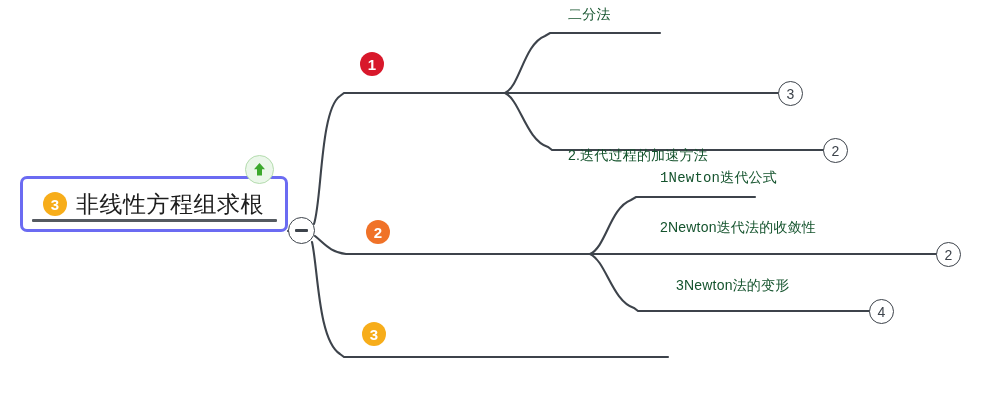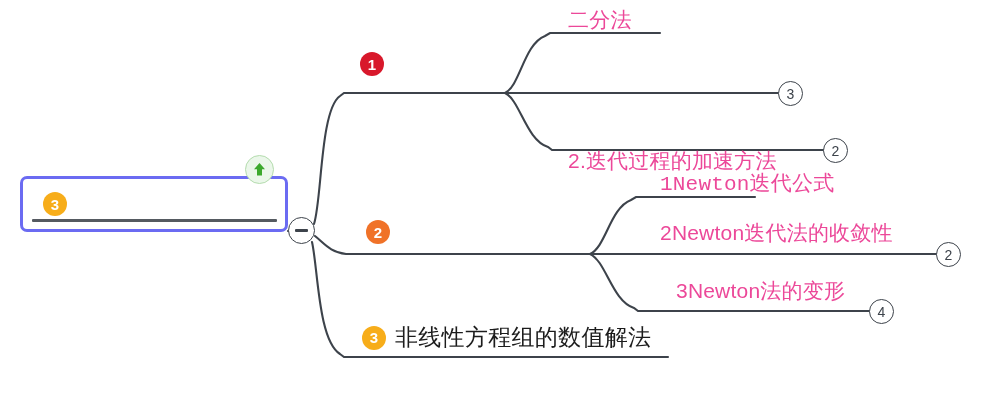--- a/index.html
+++ b/index.html
@@ -87,22 +87,22 @@
   .branch-label {
     font-size: 23px;
     color: #1c1c1c;
     letter-spacing: 0.3px;
   }
 
   
   .leaf-node {
     position: absolute;
     white-space: nowrap;
-    font-size: 21px;
-    color: #ec4899;
+    font-size: 14px;
+    color: #14532d;
     letter-spacing: 0.2px;
   }
 
   
   .count-bubble {
     position: absolute;
     width: 25px;
     height: 25px;
     border: 1.6px solid #3d434b;
     border-radius: 50%;
@@ -177,20 +177,21 @@
 
       <path d="M590,254 C606,247 610,208 631,200 L636,197 L755,197"></path>
       <path d="M590,254 L945,254"></path>
       <path d="M590,254 C606,261 612,301 634,308 L638,311 L878,311"></path>
 
     </g>
   </svg>
 
   <div class="root-node">
     <span class="badge badge-amber">3</span>
+    <span class="root-label">非线性方程组求根</span>
   </div>
   <div class="root-underline"></div>
 
   <div class="up-marker">
     <svg width="17" height="17" viewBox="0 0 17 17" xmlns="http://www.w3.org/2000/svg">
       <path d="M8.5 2 L14 8.2 L11 8.2 L11 14.5 L6 14.5 L6 8.2 L3 8.2 Z" fill="#3da92e"></path>
     </svg>
   </div>
 
   <div class="collapse-toggle">
@@ -215,16 +216,15 @@
   <div class="leaf-node" style="left:660px; top:169px;font-family:Liberation Mono, monospace;">1Newton迭代公式</div>
 
   <div class="leaf-node" style="left:660px; top:219px;">2Newton迭代法的收敛性</div>
   <div class="count-bubble" style="left:936px; top:242px;">2</div>
 
   <div class="leaf-node" style="left:660px; top:277px;margin-left:16px;">3Newton法的变形</div>
   <div class="count-bubble" style="left:869px; top:299px;">4</div>
 
   <div class="branch-node" style="left:362px; top:322px;">
     <span class="badge badge-amber">3</span>
-    <span class="branch-label">非线性方程组的数值解法</span>
   </div>
 
 </div>
 
 </body></html>

